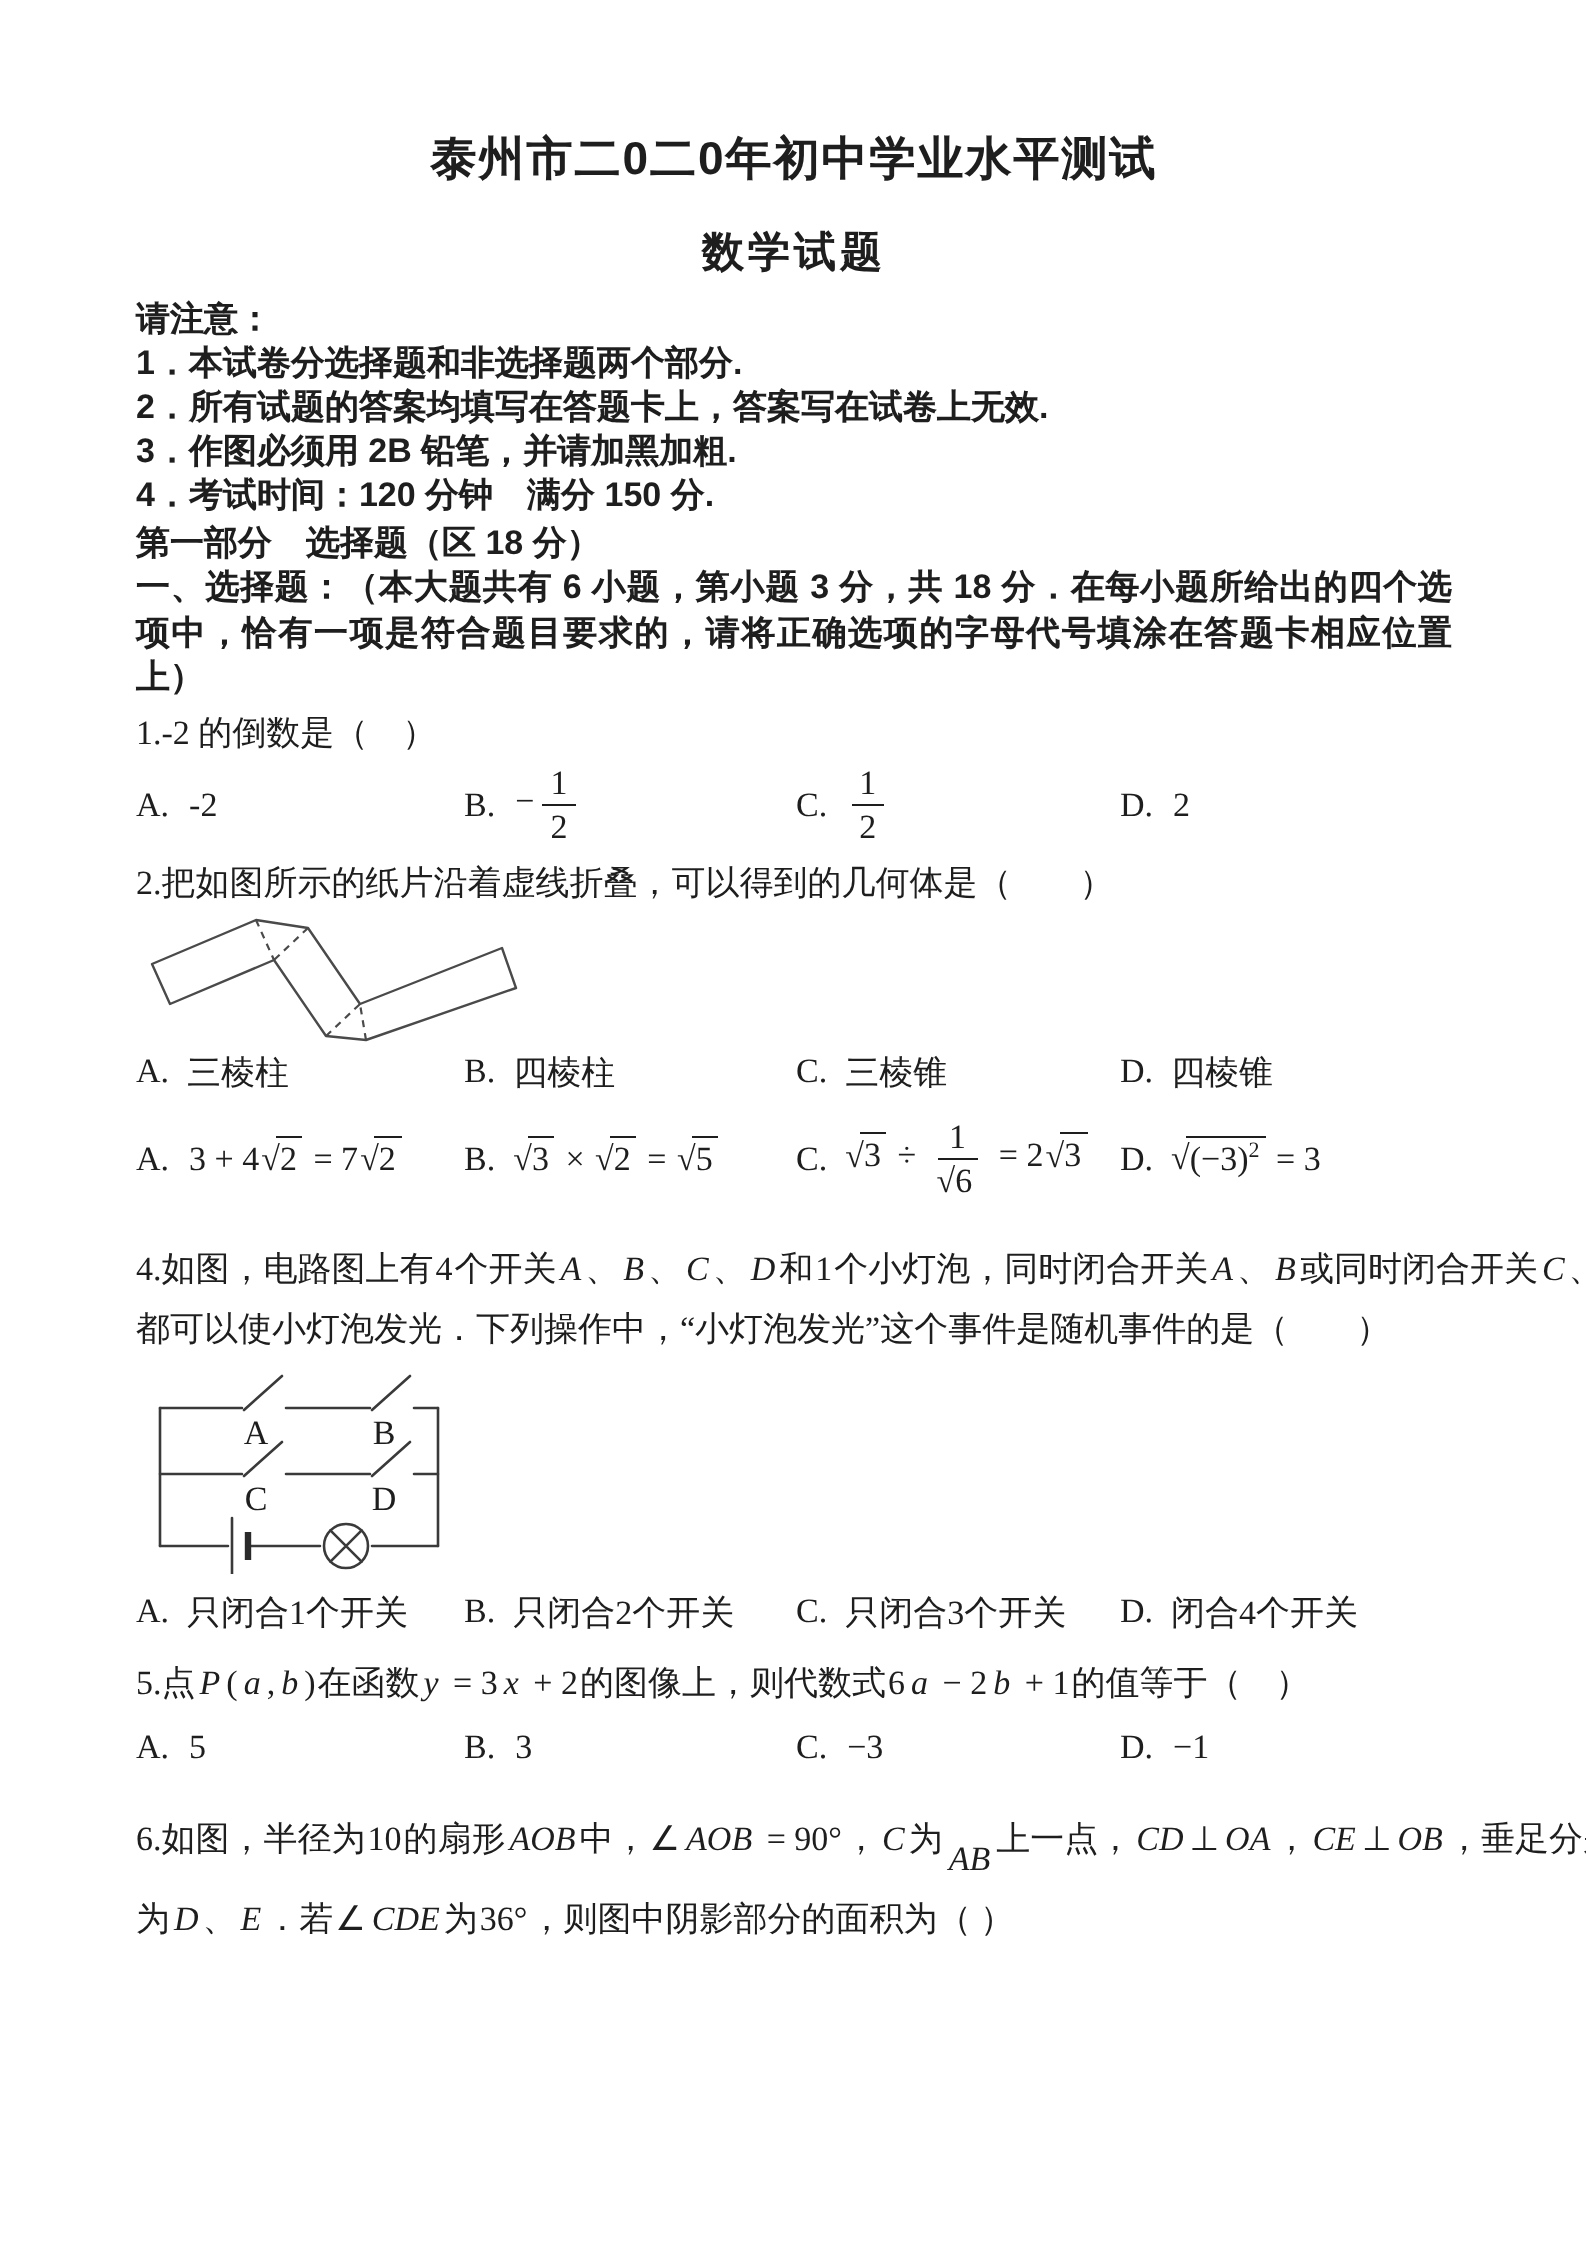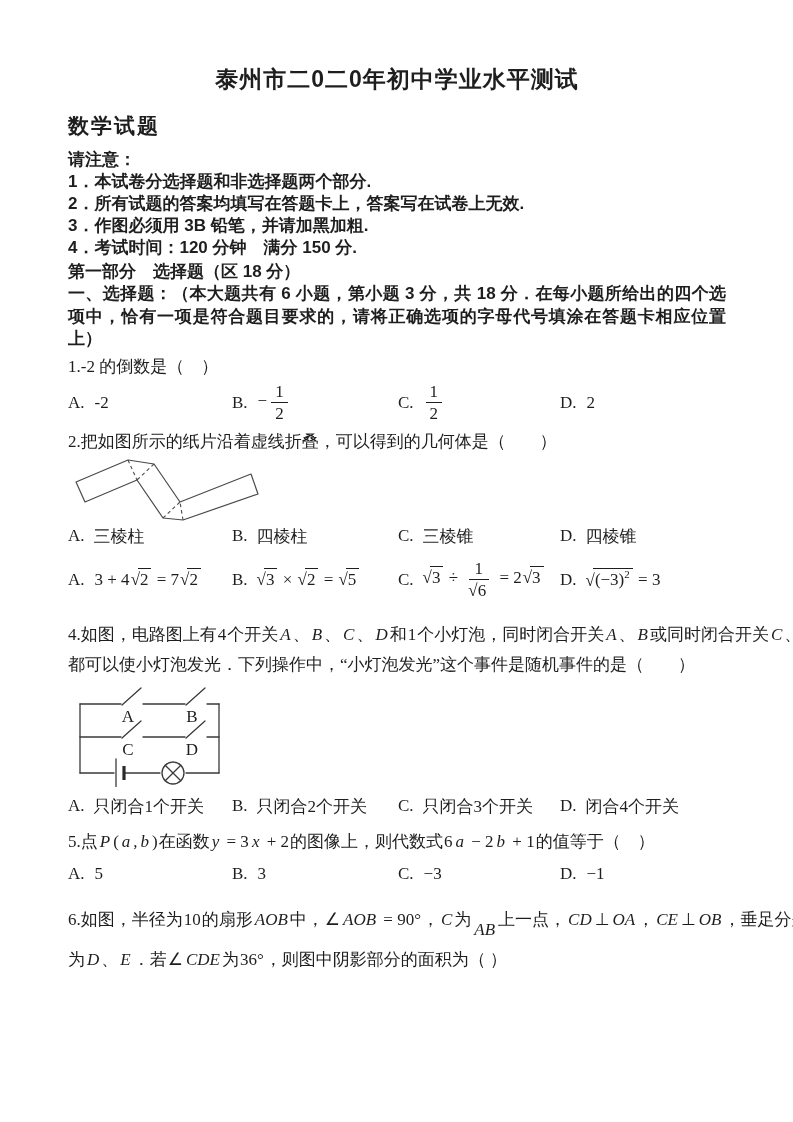--- a/index.html
+++ b/index.html
@@ -3,21 +3,21 @@
 <meta charset="utf-8">
 <style>
   html,body{margin:0;padding:0;background:#ffffff;}
   .page{position:relative;width:793px;height:1002px;background:#fff;overflow:hidden;
         color:#1e1e1e;font-family:"Liberation Serif",serif;}
   .content{padding:64px 67px 0 68px;}
 
   .title{font-family:"Liberation Sans",sans-serif;font-weight:700;font-size:23px;
          text-align:center;letter-spacing:1px;margin:0 0 17px 0;}
   .subtitle{font-family:Liberation Serif, serif;font-weight:700;font-size:21px;
-         letter-spacing:2px;margin:0 0 9px 0;}
+         text-align:center;letter-spacing:2px;margin:0 0 9px 0;}
 
   .notice{font-family:"Liberation Sans",sans-serif;font-weight:700;font-size:17px;line-height:22px;}
   .notice div{white-space:nowrap;}
 
   .part-heading{font-family:"Liberation Sans",sans-serif;font-weight:700;font-size:17px;
          text-align:left;line-height:22px;margin-top:2px;}
   .intro{font-family:"Liberation Sans",sans-serif;font-weight:700;font-size:17px;line-height:22.5px;
          text-align:justify;}
 
   .stem{font-size:17px;line-height:20px;margin-top:6px;white-space:nowrap;}
@@ -70,21 +70,21 @@
 <div class="page">
   <div class="content">
 
     <div class="title">泰州市二0二0年初中学业水平测试</div>
     <div class="subtitle">数学试题</div>
 
     <div class="notice">
       <div>请注意：</div>
       <div>1．本试卷分选择题和非选择题两个部分.</div>
       <div>2．所有试题的答案均填写在答题卡上，答案写在试卷上无效.</div>
-      <div>3．作图必须用 3B 铅笔，并请加黑加粗.</div>
+      <div>3．作图必须用 2B 铅笔，并请加黑加粗.</div>
       <div>4．考试时间：120 分钟　满分 150 分.</div>
     </div>
 
     <div class="part-heading">第一部分　选择题（区 18 分）</div>
     <div class="intro">一、选择题：（本大题共有 6 小题，第小题 3 分，共 18 分．在每小题所给出的四个选项中，恰有一项是符合题目要求的，请将正确选项的字母代号填涂在答题卡相应位置上）</div>
 
     <div>
       <div class="stem"><span class="mc">1.-2 的倒数是（　）</span></div>
       <div class="opt-row tall">
         <div class="option">

